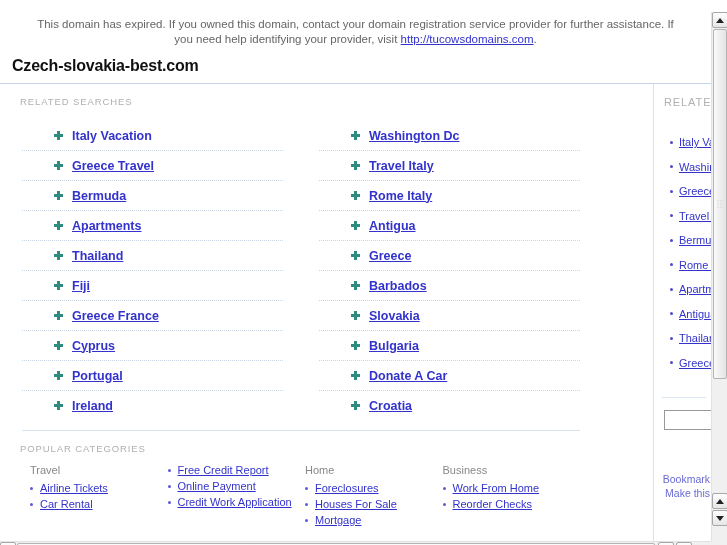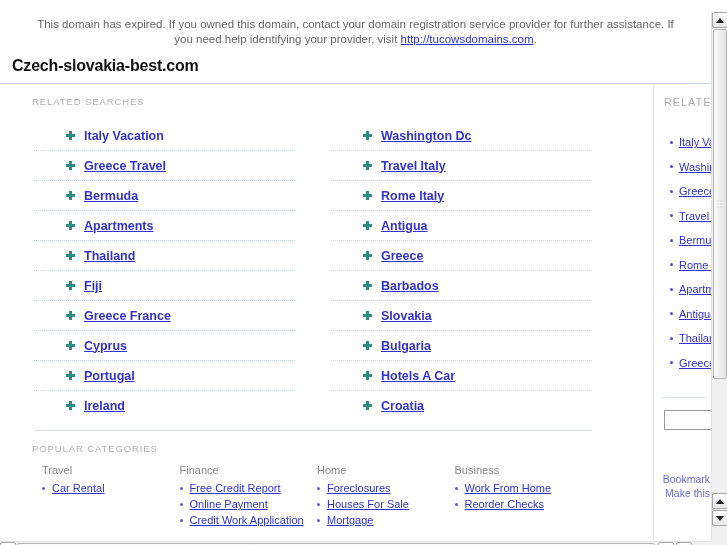--- a/index.html
+++ b/index.html
@@ -66,21 +66,21 @@
     width: 711px;
   }
 
   
   #content-row {
     position: relative;
     height: 460px;
   }
   #main-col {
     position: absolute;
-    left: 12px; top: 0;
+    left: 0; top: 0;
     width: 602px;
     height: 460px;
   }
   #side-col {
     position: absolute;
     left: 653px; top: 0;
     width: 58px;
     height: 460px;
     border-left: 1px solid #d6e2f0;
     overflow: hidden;
@@ -426,44 +426,47 @@
                 <div class="rs-item">
                   <span class="bullet-arrow"></span>
                   <a href="#" class="rs-link">Slovakia</a>
                 </div>
                 <div class="rs-item">
                   <span class="bullet-arrow"></span>
                   <a href="#" class="rs-link">Bulgaria</a>
                 </div>
                 <div class="rs-item">
                   <span class="bullet-arrow"></span>
-                  <a href="#" class="rs-link">Hotels A Car</a>
+                  <a href="#" class="rs-link">Donate A Car</a>
                 </div>
                 <div class="rs-item">
                   <span class="bullet-arrow"></span>
                   <a href="#" class="rs-link">Croatia</a>
                 </div>
               </div>
           </div>
         </div>
 
         <div class="pc-rule"></div>
 
         <div class="section-label">POPULAR CATEGORIES</div>
 
         <div class="pc-cols" id="pc-cols">
             <div class="pc-col">
               <div class="pc-head">Travel</div>
               <div class="pc-item">
                 <span class="pc-dot"></span>
+                <a href="#" class="pc-link">Airline Tickets</a>
+              </div>
+              <div class="pc-item">
+                <span class="pc-dot"></span>
                 <a href="#" class="pc-link">Car Rental</a>
               </div>
             </div>
             <div class="pc-col">
-              <div class="pc-head">Finance</div>
               <div class="pc-item">
                 <span class="pc-dot"></span>
                 <a href="#" class="pc-link">Free Credit Report</a>
               </div>
               <div class="pc-item">
                 <span class="pc-dot"></span>
                 <a href="#" class="pc-link">Online Payment</a>
               </div>
               <div class="pc-item">
                 <span class="pc-dot"></span>

